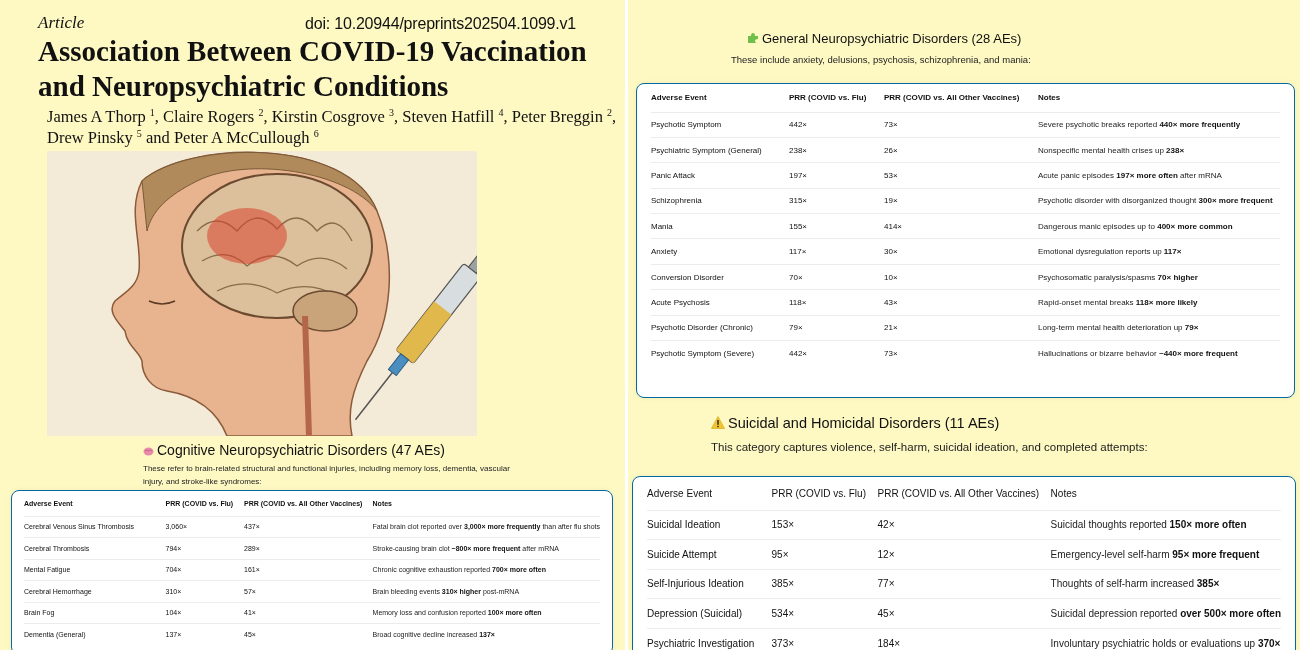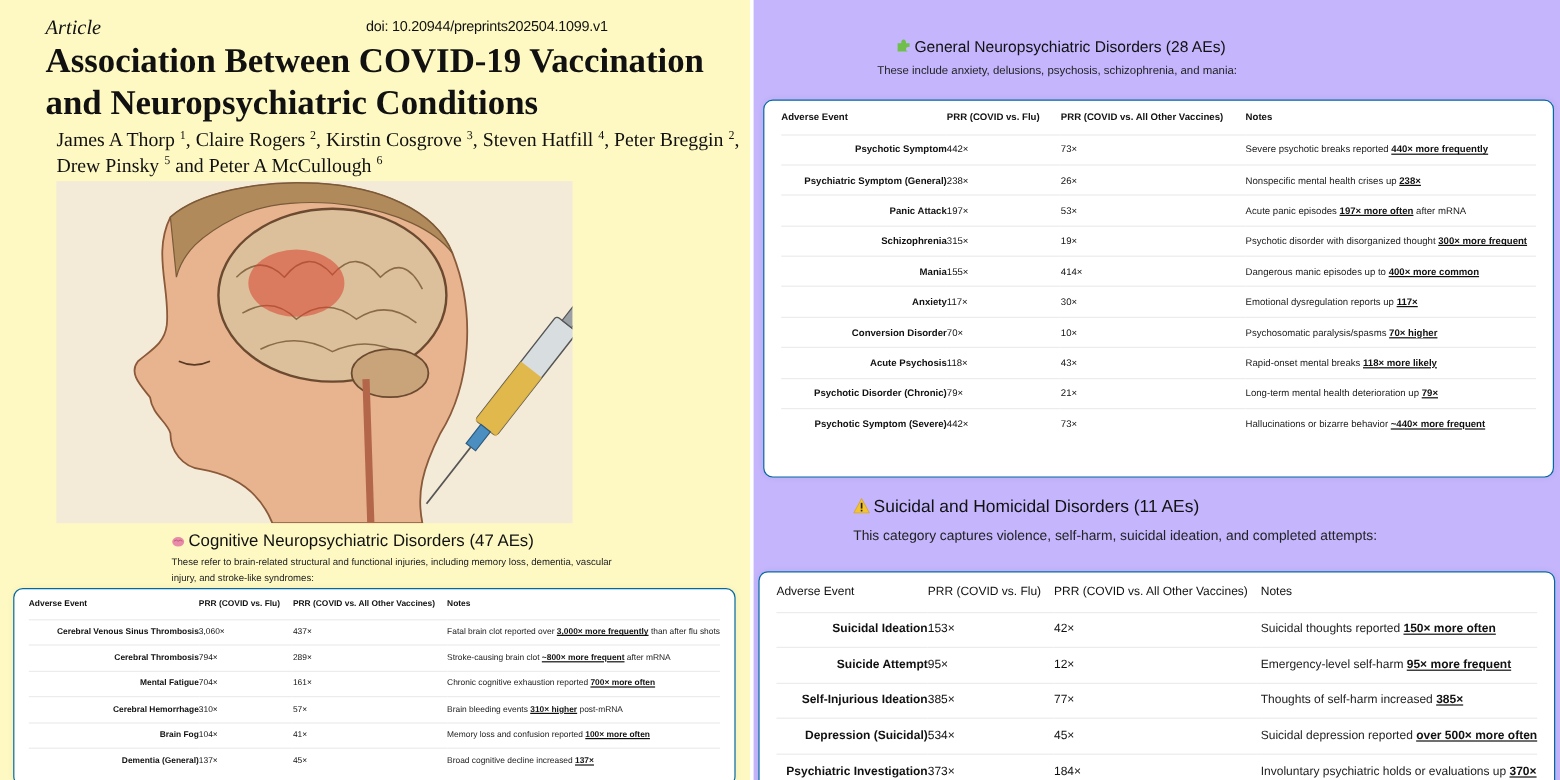--- a/index.html
+++ b/index.html
@@ -2,51 +2,51 @@
 <html><head>
 <meta charset="utf-8">
 <style>
   * { box-sizing: border-box; margin: 0; padding: 0; }
   html, body { width: 1300px; height: 650px; overflow: hidden; background: #ffffff; }
   body { position: relative; font-family: "Liberation Sans", sans-serif; color: #111; }
 
   
   .left { position: absolute; left: 0; top: 0; width: 625px; height: 650px; background: #fef9c3; }
   .article-label { position: absolute; left: 38px; top: 13px; font-family: "Liberation Serif", serif; font-style: italic; font-size: 17px; color: #111; }
-  .doi { position: absolute; left: 305px; top: 15px; font-family: "Liberation Sans", sans-serif; font-size: 12px; color: #111; letter-spacing: -0.2px; }
+  .doi { position: absolute; left: 305px; top: 15px; font-family: "Liberation Sans", sans-serif; font-size: 16px; color: #111; letter-spacing: -0.2px; }
   .title { position: absolute; left: 38px; top: 34px; width: 590px; font-family: "Liberation Serif", serif; font-weight: bold; font-size: 29px; line-height: 35px; color: #111; }
   .authors { position: absolute; left: 47px; top: 106px; width: 570px; font-family: "Liberation Serif", serif; font-weight: normal; font-size: 16.5px; line-height: 21px; color: #111; }
   .authors sup { font-size: 10px; vertical-align: super; line-height: 0; }
 
   .illustration { position: absolute; left: 47px; top: 151px; width: 430px; height: 285px; background: #f4ead8; overflow: hidden; }
 
   .sec-head { position: absolute; font-family: "Liberation Sans", sans-serif; color: #111; }
   .sec-left-title { left: 143px; top: 442px; font-size: 14px; }
   .sec-left-desc { left: 143px; top: 462px; width: 380px; font-size: 8px; line-height: 13px; color: #222; }
 
   .card { position: absolute; background: #fff; border: 1px solid #0369a1; border-radius: 8px; box-shadow: 0 0 6px rgba(0,0,0,0.05); }
   .card table { border-collapse: collapse; width: 100%; }
   .card th, .card td { text-align: left; vertical-align: middle; white-space: nowrap; }
   .card th { font-weight: bold; color: #111; }
-  .card td.ev { font-weight: bold; color: #111; text-align: right; }
+  .card td.ev { font-weight: normal; color: #111; }
   .card td.num { color: #111; }
   .card td.note { color: #222; }
-  .card td.note b { font-weight: bold; color: #111; text-decoration: underline; }
+  .card td.note b { font-weight: bold; color: #111; }
   .card tr { border-bottom: 1px solid #ececec; }
   .card tr:last-child { border-bottom: none; }
 
   .card-left { left: 11px; top: 490px; width: 602px; height: 165px; padding: 0 12px; }
   .card-left th, .card-left td { font-size: 7px; padding: 0 0 0 0; height: 21.5px; }
   .card-left th { height: 25px; }
   .card-left col.c1 { width: 143px; }
   .card-left col.c2 { width: 79px; }
   .card-left col.c3 { width: 129px; }
 
   
-  .right { position: absolute; left: 628px; top: 0; width: 672px; height: 650px; background: #c4b5fd; }
+  .right { position: absolute; left: 628px; top: 0; width: 672px; height: 650px; background: #fef9c3; }
   .sec-r1-title { left: 119px; top: 31px; font-size: 13px; }
   .sec-r1-desc { left: 103px; top: 54px; font-size: 9.5px; color: #222; }
 
   .card-r1 { left: 8px; top: 83px; width: 659px; height: 315px; padding: 0 14px; }
   .card-r1 th, .card-r1 td { font-size: 8px; height: 25.4px; }
   .card-r1 th { height: 28px; }
   .card-r1 col.c1 { width: 138px; }
   .card-r1 col.c2 { width: 95px; }
   .card-r1 col.c3 { width: 154px; }
 

